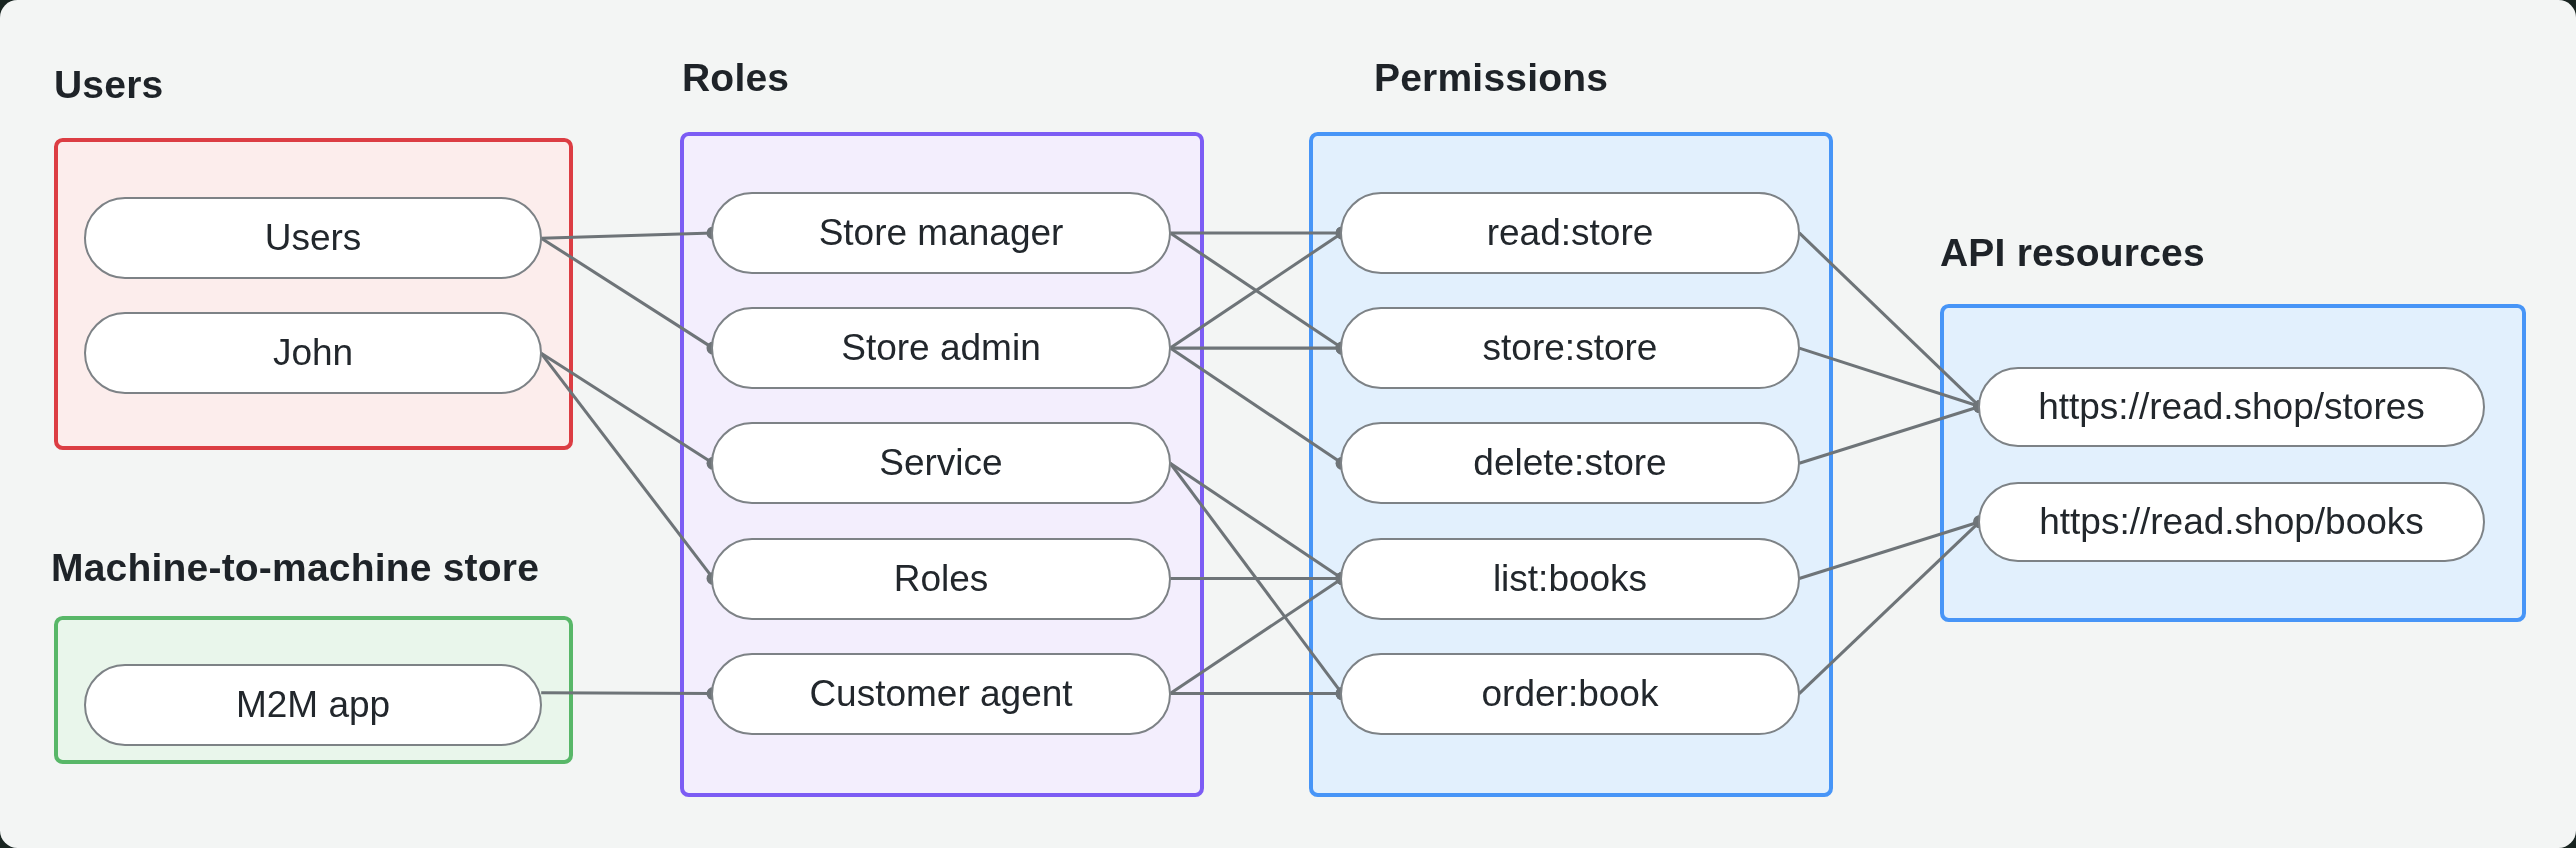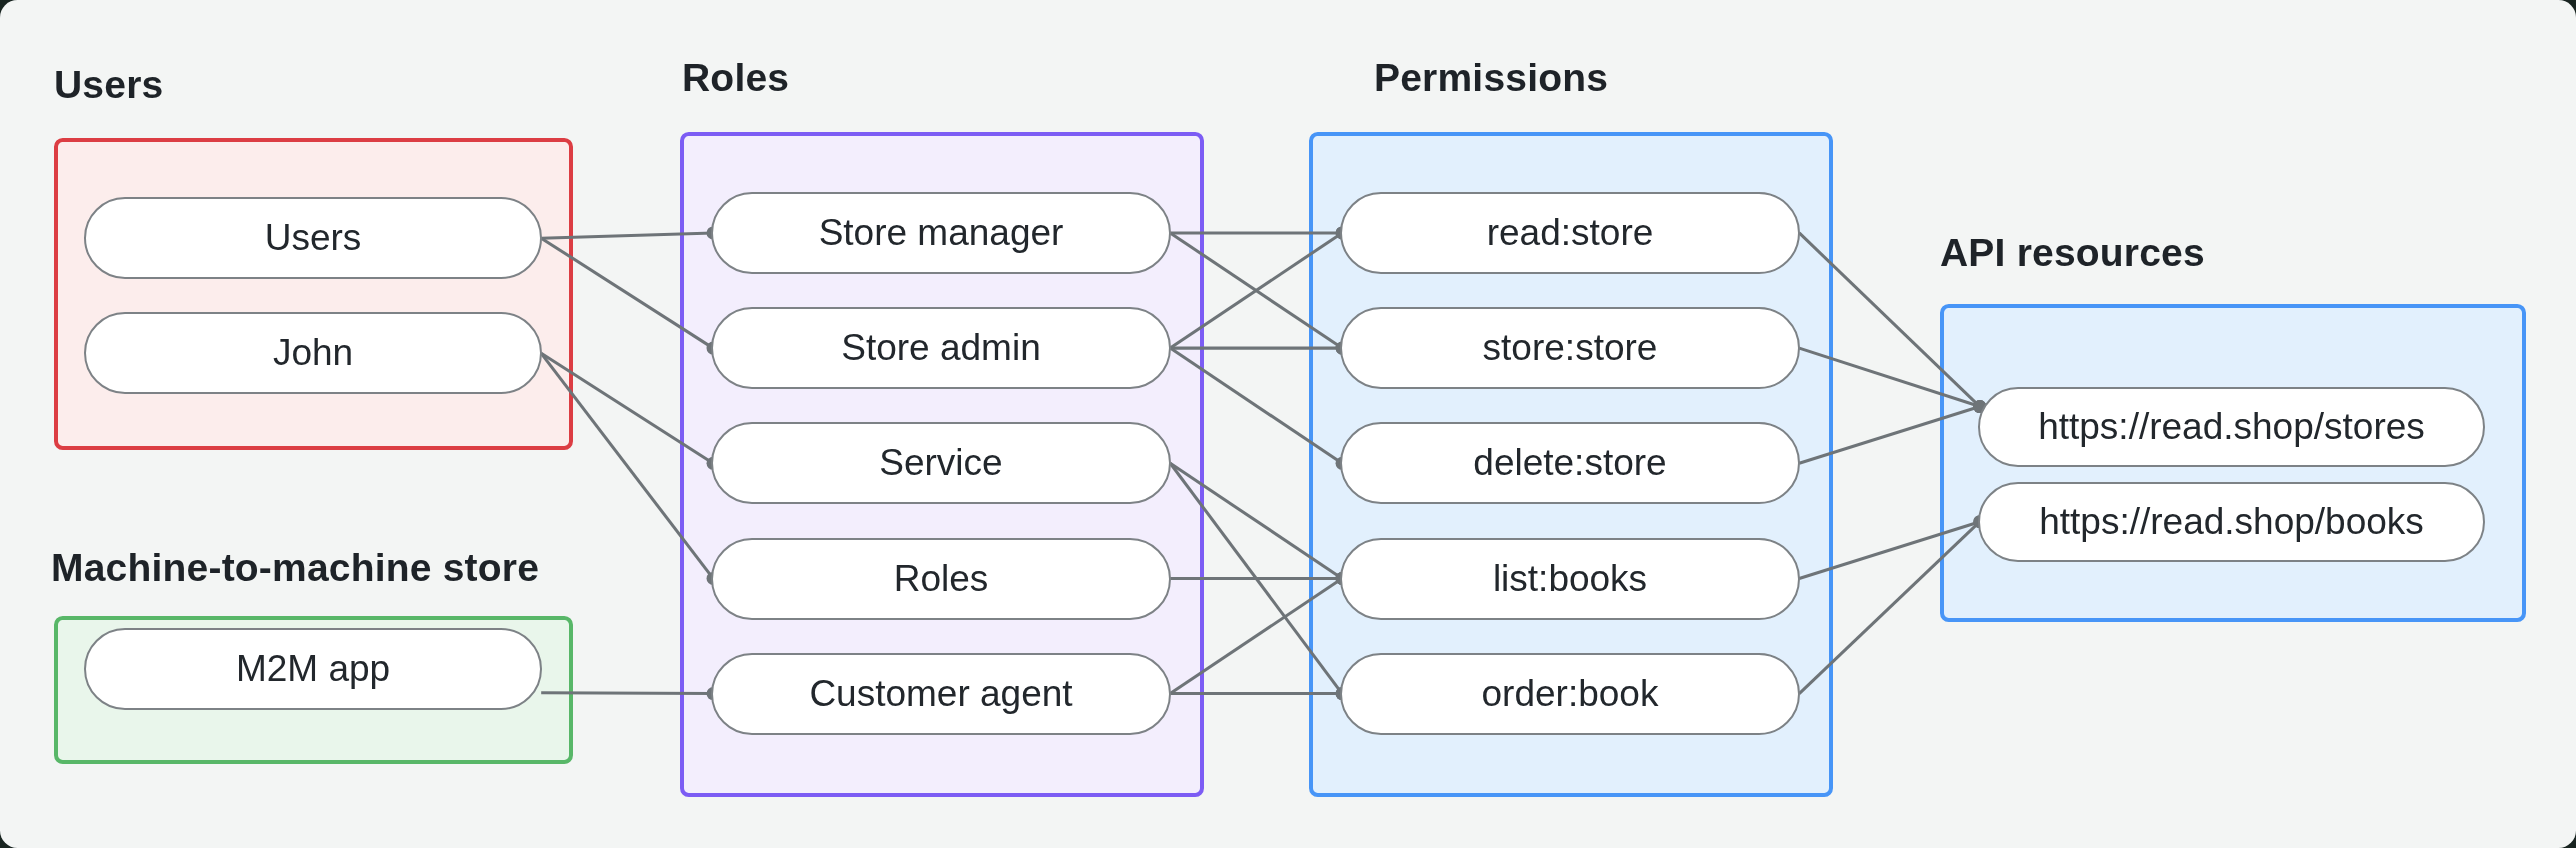--- a/index.html
+++ b/index.html
@@ -66,35 +66,35 @@
   #h-api         {left:1940px;top:229px;}
   
   #box-users       {left:54px;  top:138px;width:519px;height:312px;}
   #box-m2m         {left:54px;  top:616px;width:519px;height:148px;}
   #box-roles       {left:680px; top:132px;width:524px;height:665px;}
   #box-permissions {left:1309px;top:132px;width:524px;height:665px;}
   #box-api         {left:1940px;top:304px;width:586px;height:318px;}
   
   #n-sarah  {left:84px;top:197px;width:458px;}
   #n-john   {left:84px;top:312px;width:458px;}
-  #n-m2m-app{left:84px;top:628px;width:458px;text-align:center;}
+  #n-m2m-app{left:84px;top:664px;width:458px;text-align:center;}
   
   #n-store-manager{left:711px;top:192px;width:460px;}
   #n-store-admin  {left:711px;top:307px;width:460px;}
   #n-customer     {left:711px;top:422px;width:460px;}
   #n-guest        {left:711px;top:538px;width:460px;}
   #n-service-agent{left:711px;top:653px;width:460px;}
   
   #n-read-store  {left:1340px;top:192px;width:460px;}
   #n-update-store{left:1340px;top:307px;width:460px;}
   #n-delete-store{left:1340px;top:422px;width:460px;}
   #n-list-books  {left:1340px;top:538px;width:460px;}
   #n-order-book  {left:1340px;top:653px;width:460px;}
   
-  #n-stores{left:1978px;top:367px;width:507px;height:80px;margin-top:20px;}
+  #n-stores{left:1978px;top:367px;width:507px;height:80px;}
   #n-books {left:1978px;top:482px;width:507px;height:80px;}
 </style>
 </head>
 <body>
 
 <div id="canvas">
 
   <svg id="edges" viewBox="0 0 2952 972" width="2576" height="848">
       <line x1="620" y1="273" x2="817" y2="267" stroke="#6e7478" stroke-width="3.5"></line>
       <circle cx="817" cy="267" r="7.5" fill="#6e7478"></circle>

